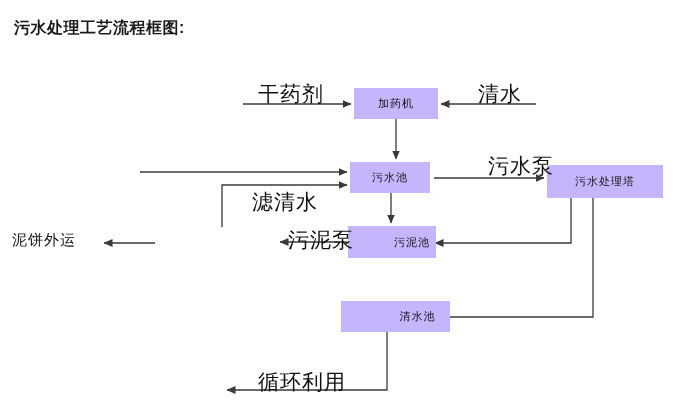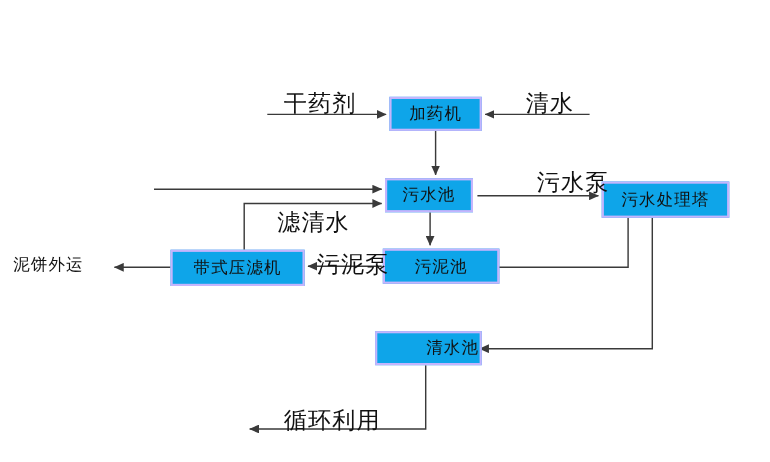--- a/index.html
+++ b/index.html
@@ -29,27 +29,27 @@
   #canvas {
     position: absolute;
     left: 0;
     top: 0;
     width: 700px;
     height: 420px;
   }
   .node {
     position: absolute;
     box-sizing: border-box;
-    border: 2px solid #c4b5fd;
-    background: #0ea5e9;
+    border: 6px solid #c4b5fd;
+    background: #c4b5fd;
     display: flex;
     align-items: center;
     justify-content: center;
     font-family: "Liberation Serif", "DejaVu Serif", serif;
-    font-size: 15px;
+    font-size: 11px;
     color: #111111;
     white-space: nowrap;
     letter-spacing: 1px;
   }
   .edge-label {
     position: absolute;
     font-family: "Liberation Serif", "DejaVu Serif", serif;
     font-size: 21px;
     color: #111111;
     white-space: nowrap;
@@ -63,20 +63,21 @@
     color: #111111;
     white-space: nowrap;
     letter-spacing: 1px;
   }
 </style>
 </head>
 <body>
 
 <div id="page">
 
+  <div id="title">污水处理工艺流程框图:</div>
 
   <svg id="canvas" viewBox="0 0 700 420" xmlns="http://www.w3.org/2000/svg">
     <defs>
       <marker id="arrowRight" markerWidth="9" markerHeight="8" refX="8.5" refY="4" orient="auto" markerUnits="userSpaceOnUse">
         <path d="M0,0 L9,4 L0,8 z" fill="#3a3a3a"></path>
       </marker>
       <marker id="arrowLeft" markerWidth="9" markerHeight="8" refX="8.5" refY="4" orient="auto" markerUnits="userSpaceOnUse">
         <path d="M0,0 L9,4 L0,8 z" fill="#3a3a3a"></path>
       </marker>
       <marker id="arrowDown" markerWidth="9" markerHeight="8" refX="8.5" refY="4" orient="auto" markerUnits="userSpaceOnUse">
@@ -117,29 +118,26 @@
   </div>
 
   <div class="node" style="left:350px; top:162px; width:80px; height:31px;">
     <span>污水池</span>
   </div>
 
   <div class="node" style="left:547px; top:165px; width:116px; height:33px;">
     <span>污水处理塔</span>
   </div>
 
-  <div class="node" style="left:155px; top:227px; width:122px; height:33px;">
-    <span>带式压滤机</span>
-  </div>
 
-  <div class="node" style="left:348px; top:226px; width:106px; height:32px;">
+  <div class="node" style="left:348px; top:226px; width:88px; height:32px;justify-content:flex-end;">
     <span>污泥池</span>
   </div>
 
-  <div class="node" style="left:341px; top:301px; width:97px; height:31px;padding-left:44px;">
+  <div class="node" style="left:341px; top:301px; width:109px; height:31px;padding-left:44px;">
     <span>清水池</span>
   </div>
 
   <div class="edge-label" style="left:258px; top:80px;">干药剂</div>
 
   <div class="edge-label" style="left:478px; top:80px;">清水</div>
 
 
   <div class="edge-label" style="left:252px; top:188px;">滤清水</div>
 

